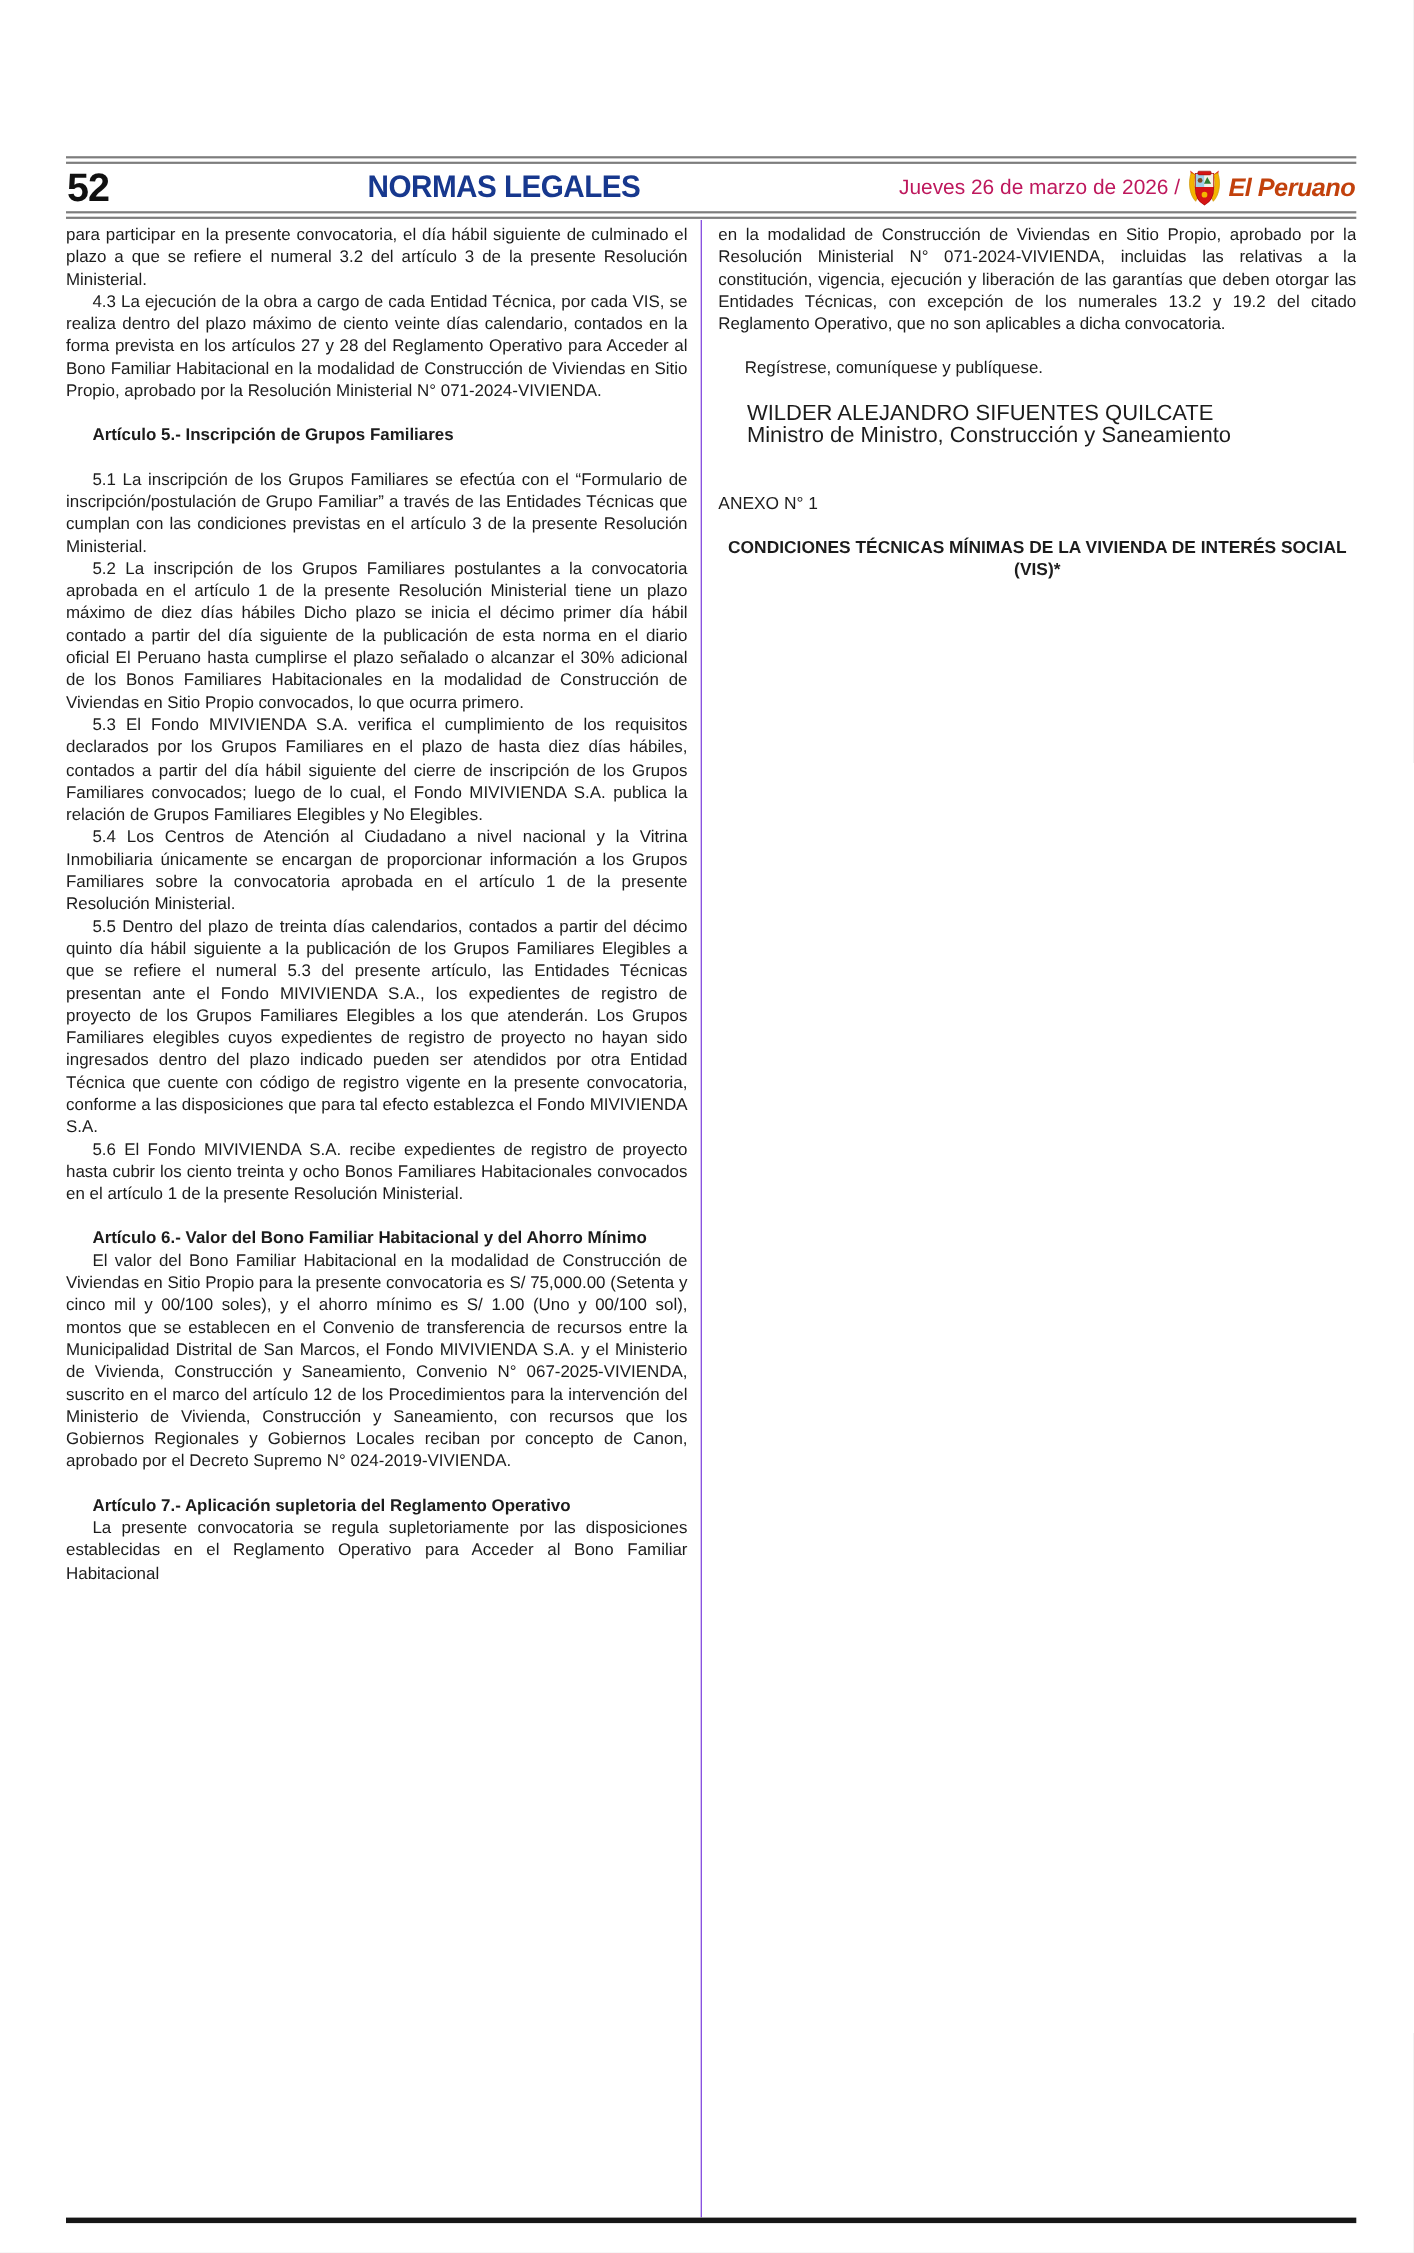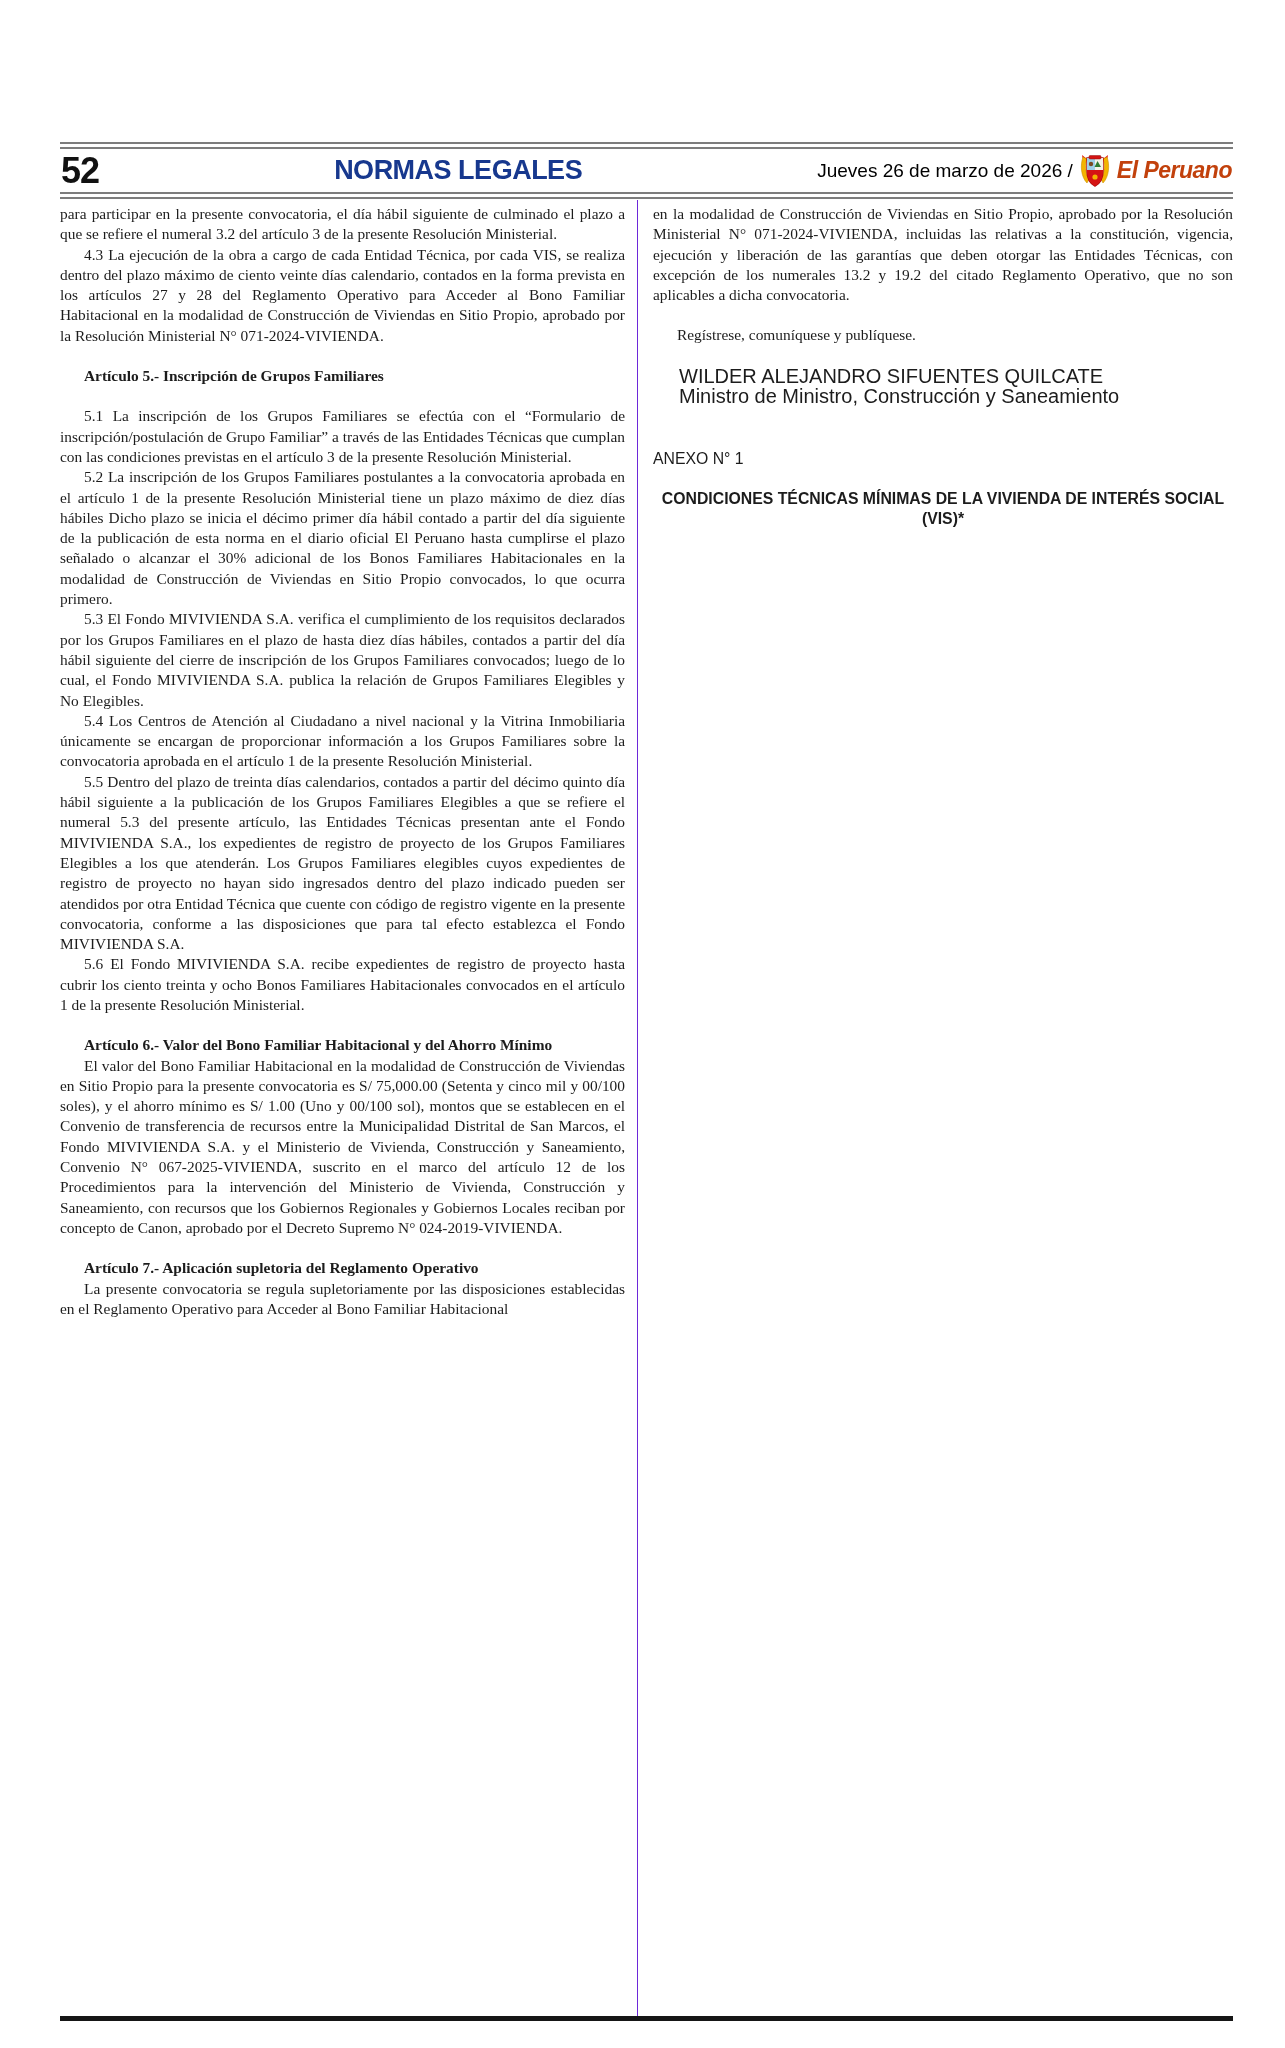--- a/index.html
+++ b/index.html
@@ -11,32 +11,32 @@
     color:#1c1c1c;
     margin:0 auto;
     overflow:hidden;
   }
   .masthead{position:absolute;left:60px;top:142px;width:1173px;}
   .double-rule{height:3px;border-top:2px solid #7d7d7d;border-bottom:2px solid #7d7d7d;}
   .masthead-row{display:flex;align-items:center;justify-content:space-between;height:43px;padding:0 1px;}
   .page-number{font-size:36px;font-weight:bold;color:#111;letter-spacing:-1px;}
   .section-title{font-size:27px;font-weight:bold;color:#17388e;letter-spacing:-0.5px;transform:scaleY(1.05);}
   .masthead-right{display:flex;align-items:center;gap:6px;}
-  .date-line{font-size:19px;color:#000000;}
+  .date-line{font-size:19px;color:#be185d;}
   .brand{font-size:23px;font-weight:bold;color:#c2410c;letter-spacing:-0.5px;font-style:italic;}
   .coat{width:32px;height:36px;display:inline-block;}
 
   .columns{
     position:absolute;left:60px;top:200px;width:1173px;height:1816px;
     display:flex;overflow:hidden;
   }
   .col-left{width:577px;padding:4px 12px 0 0;box-sizing:border-box;overflow:hidden;}
   .col-right{width:596px;padding:4px 0 0 15px;box-sizing:border-box;border-left:1px solid #6d28d9;overflow:hidden;}
 
-  .para{margin:0;font-size:15.4px;line-height:20.3px;text-align:justify;white-space:pre-line;font-family:Liberation Serif, serif;}
+  .para{margin:0;font-size:15.4px;line-height:20.3px;text-align:justify;white-space:pre-line;}
   .para.indent{text-indent:24px;}
   .para.heading{font-weight:bold;text-indent:24px;margin-top:20px;text-align:left;}
   .para.heading-spaced{font-weight:bold;text-indent:24px;margin-top:20px;margin-bottom:20px;text-align:left;}
   .para.spaced-top{margin-top:20px;}
 
   .signature{margin-top:20px;padding-left:26px;font-size:20px;line-height:20.3px;}
   .sig-line{margin:0;}
 
   .annex-title{margin-top:44px;font-weight:normal;font-size:15.8px;}
   .annex-subtitle{margin-top:21px;text-align:center;font-weight:bold;font-size:15.8px;line-height:20px;}

